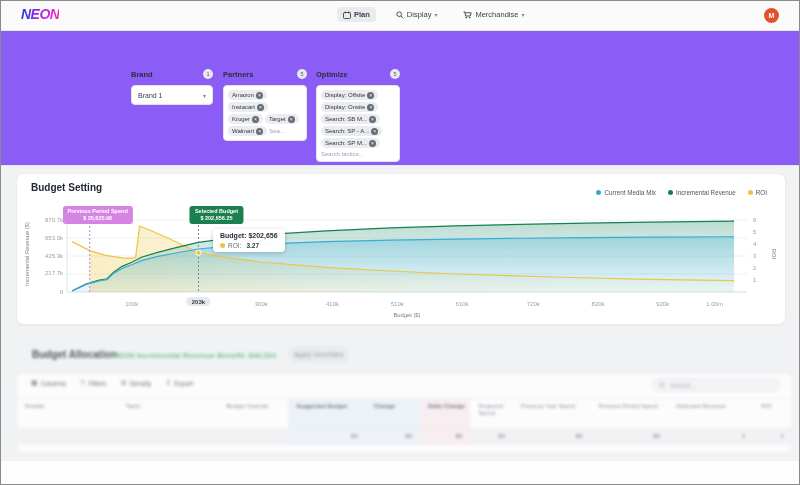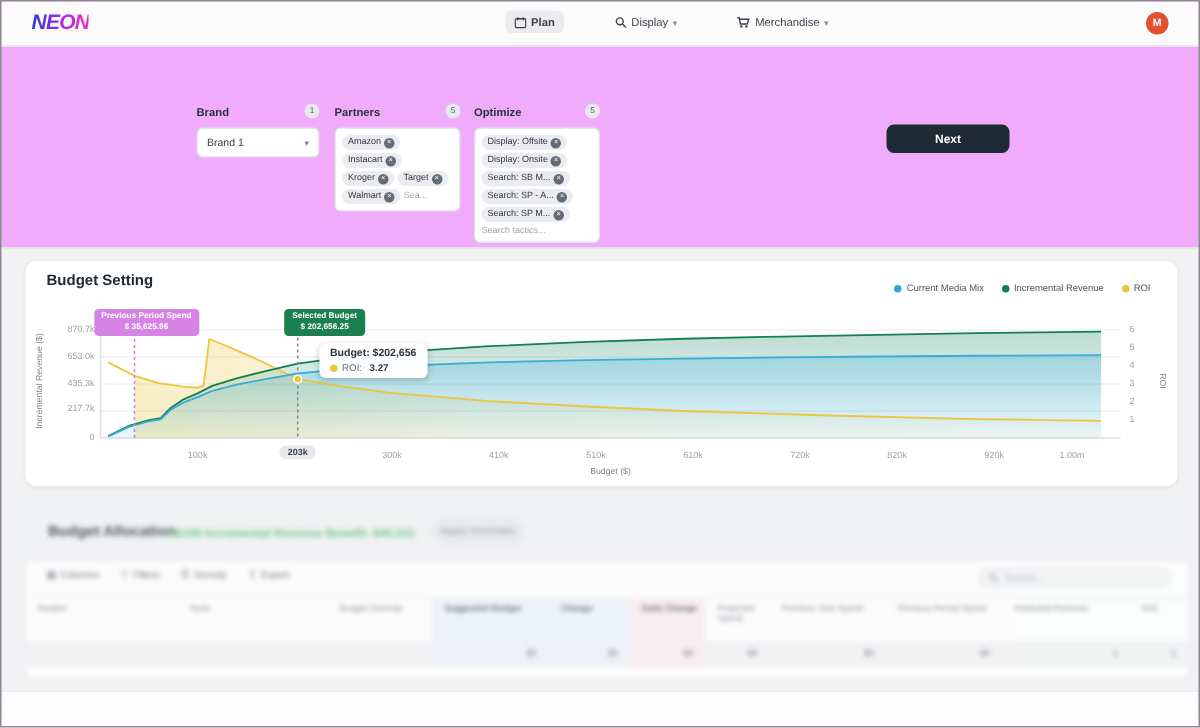--- a/index.html
+++ b/index.html
@@ -1,26 +1,26 @@
 <!DOCTYPE html>
 <html><head>
 <meta charset="utf-8">
 <style>
   * { margin:0; padding:0; box-sizing:border-box; }
   body { background:#ddd; font-family:"Liberation Sans", sans-serif; }
-  .screen { position:relative; width:800px; height:485px; background:#f0abfc;
+  .screen { position:relative; width:800px; height:485px; background:#8b5cf6;
             border:1px solid #8a8a8a; overflow:hidden; }
 
   
   .topbar { position:absolute; left:0; top:0; width:100%; height:30px; background:#fbfbfc;
             border-bottom:1px solid #e7e7ea; z-index:5; }
   .logo { position:absolute; left:20px; top:5px; font-size:14px; font-weight:900; font-style:italic;
           letter-spacing:-0.5px; background:linear-gradient(90deg,#1f3be0,#a726dd,#f02fc2);
           -webkit-background-clip:text; background-clip:text; color:transparent; }
-  .nav { position:absolute; left:336px; top:6px; display:flex; align-items:center; gap:28px; }
+  .nav { position:absolute; left:336px; top:6px; display:flex; align-items:center; gap:14px; }
   .nav-item { display:flex; align-items:center; gap:3px; font-size:7.5px; color:#3a424c;
               padding:3px 6px; border-radius:4px; white-space:nowrap; cursor:pointer; }
   .nav-item.active { background:#ebebee; font-weight:700; }
   .chev { font-size:6px; color:#828a94; }
   .avatar { position:absolute; right:20px; top:7px; width:15px; height:15px; border-radius:50%;
             background:#e2512c; color:#fff; font-size:7px; font-weight:700; display:flex;
             align-items:center; justify-content:center; }
 
   .page-title { position:absolute; left:22px; top:40px; font-size:13px; font-weight:800; color:#1b222b; }
 
@@ -184,21 +184,20 @@
           <span class="chip">Search: SB M...<span class="chip-x">×</span></span>
           <span class="chip">Search: SP - A...<span class="chip-x">×</span></span>
           <span class="chip">Search: SP M...<span class="chip-x">×</span></span>
         </div>
       <div class="hint" style="margin-top:3px;">Search tactics...</div>
     </div>
   </div>
 
 
 
-  <div class="next-btn">Next</div>
 
   <div class="band"></div>
 
   <div class="card">
     <div class="card-title">Budget Setting</div>
     <div class="legend" id="legend">
         <div class="legend-item">
           <span class="ldot" style="background: rgb(47, 168, 213);"></span>
           <span>Current Media Mix</span>
         </div>

